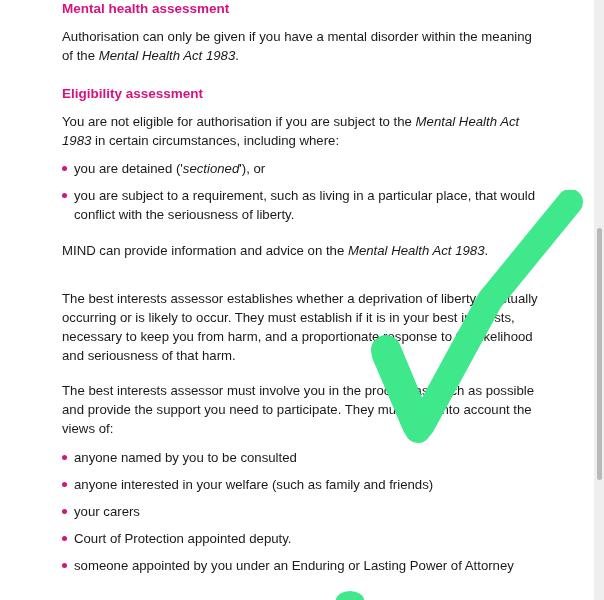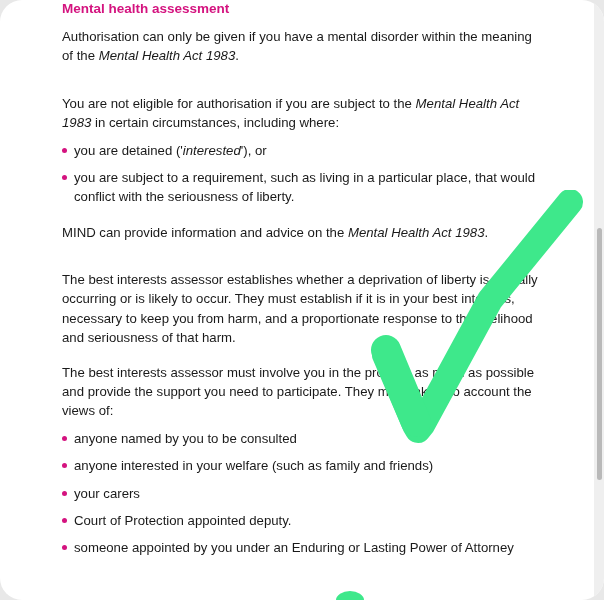--- a/index.html
+++ b/index.html
@@ -12,21 +12,20 @@
     height: 600px;
     overflow: hidden;
     font-family: "Liberation Sans", sans-serif;
   }
   #page {
     position: relative;
     width: 604px;
     height: 600px;
     background: #ffffff;
     overflow: hidden;
-    border-radius: 22px;
   }
   .content {
     position: absolute;
     left: 0;
     top: 0;
     width: 588px;
     padding: 0;
     box-sizing: border-box;
   }
   .inner {
@@ -122,25 +121,26 @@
 
       <div>
         <h3 class="heading">Mental health assessment</h3>
         <div class="gap-s"></div>
         <p class="para">Authorisation can only be given if you have a mental disorder within the meaning of the <em>Mental Health Act 1983</em>.</p>
       </div>
 
       <div class="gap-l"></div>
 
       <div>
+        <h3 class="heading">Eligibility assessment</h3>
         <div class="gap-s"></div>
         <p class="para">You are not eligible for authorisation if you are subject to the <em>Mental Health Act 1983</em> in certain circumstances, including where:</p>
         <div class="gap-s"></div>
         <ul class="bullets">
-          <li>you are detained ('<em>interested</em>'), or</li>
+          <li>you are detained ('<em>sectioned</em>'), or</li>
           <li>you are subject to a requirement, such as living in a particular place, that would conflict with the seriousness of liberty.</li>
         </ul>
         <div class="gap-s"></div>
         <p class="para indent-para">MIND can provide information and advice on the <em>Mental Health Act 1983</em>.</p>
       </div>
 
       <div class="gap-l"></div>
 
       <div>
         <div class="gap-s"></div>

